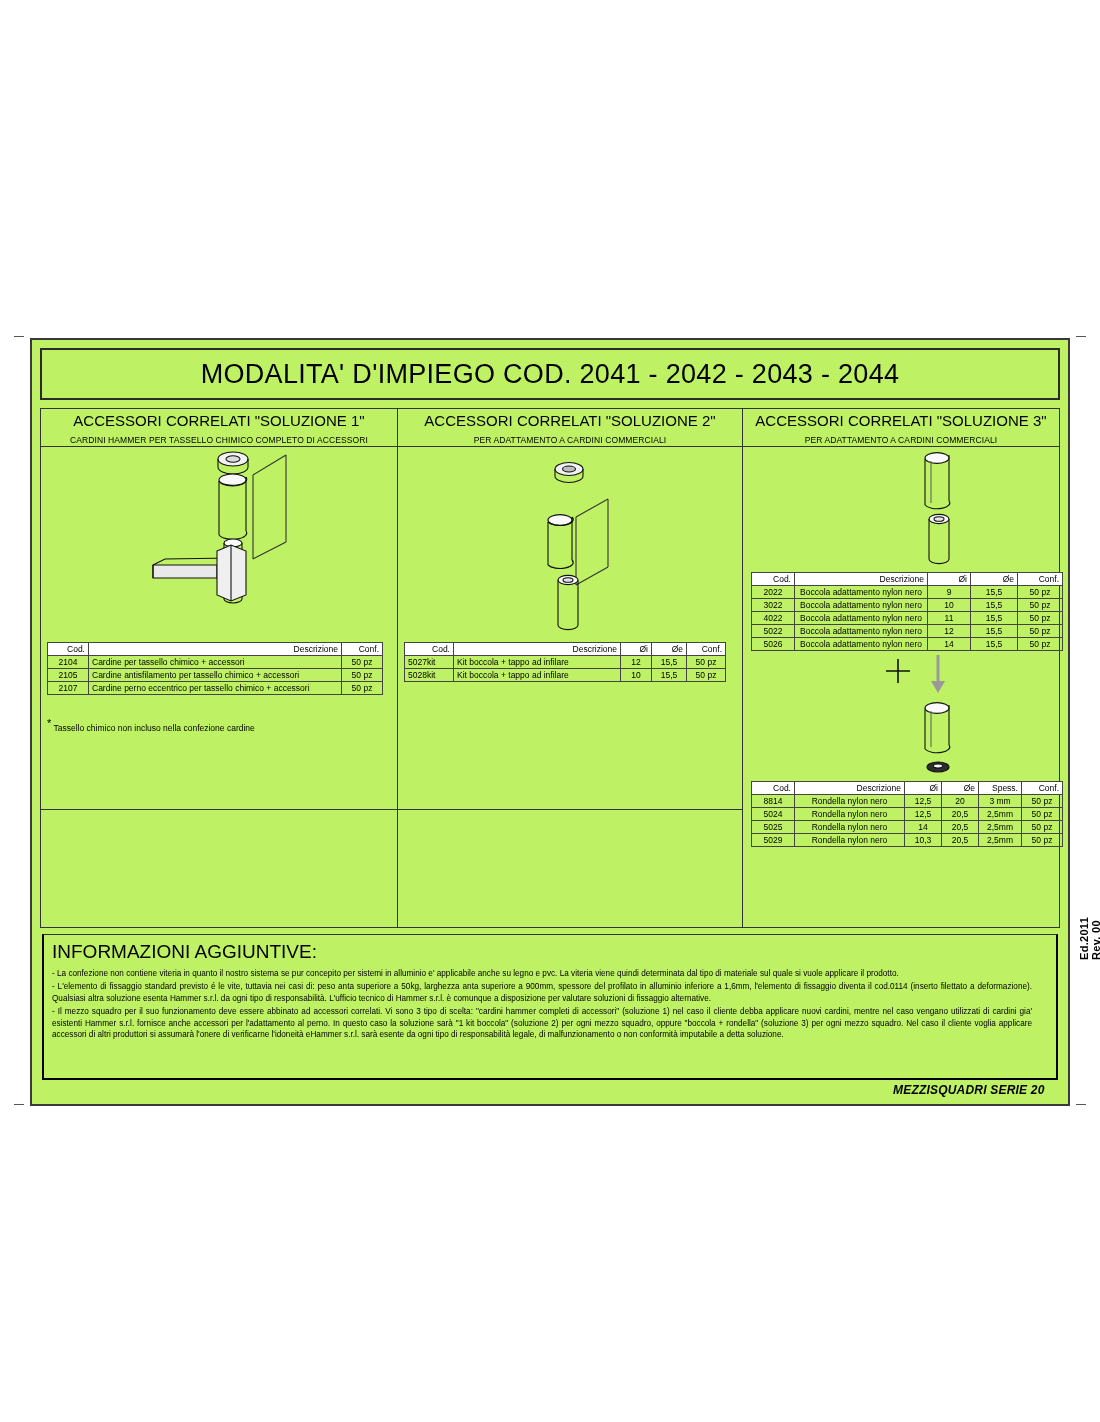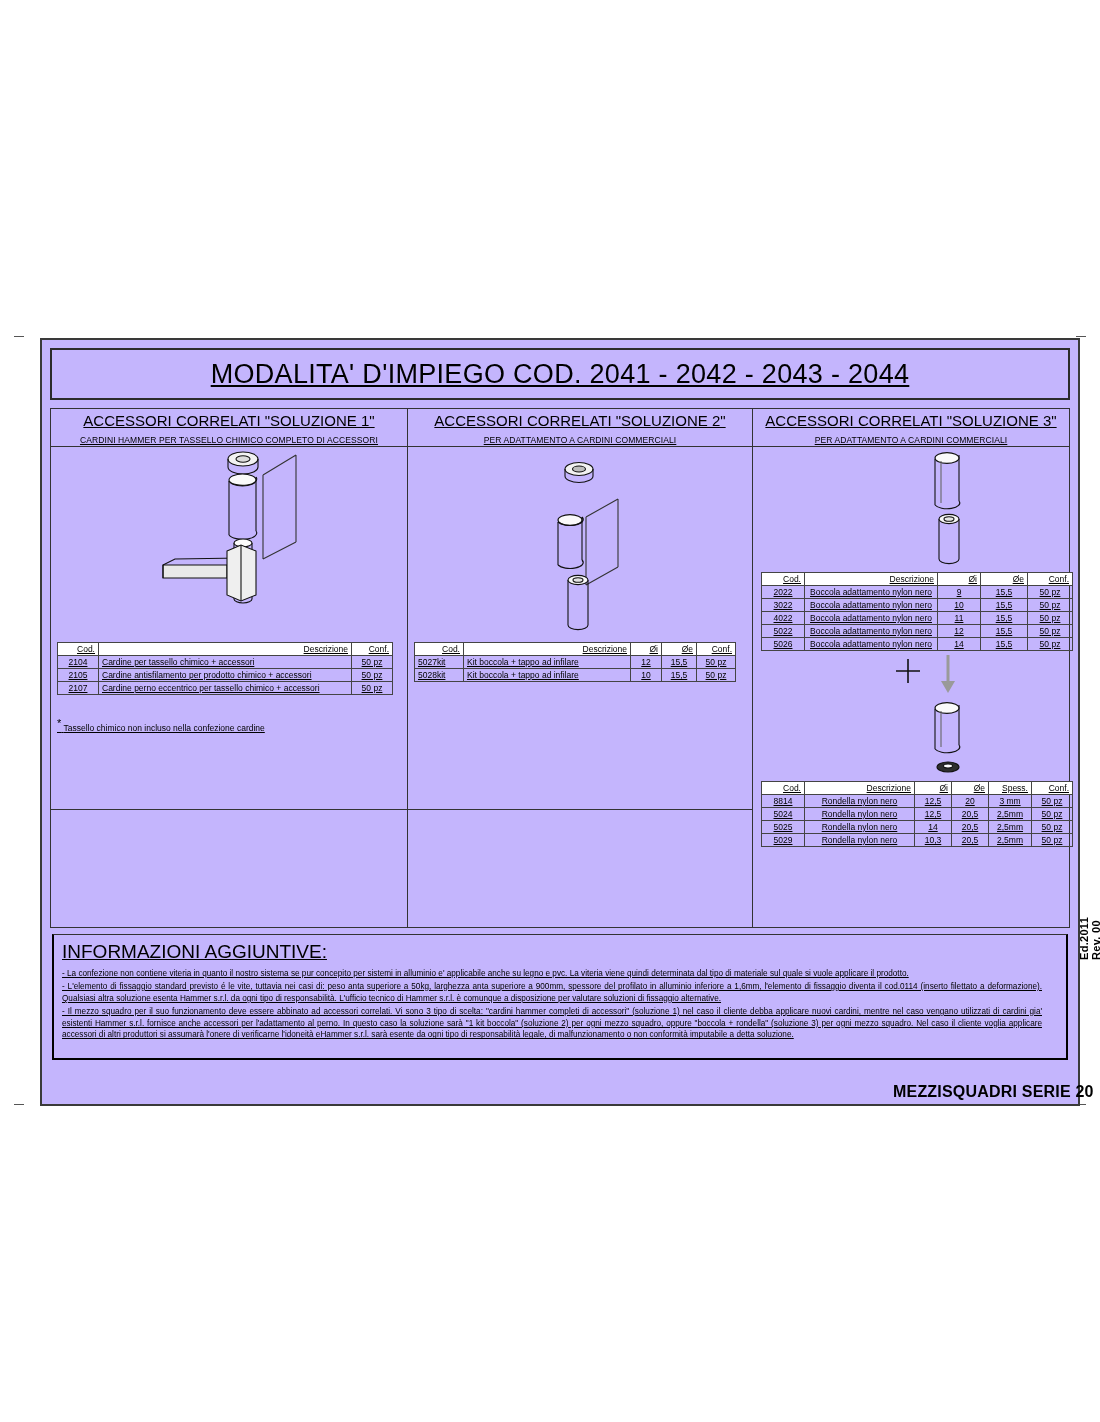--- a/index.html
+++ b/index.html
@@ -1,41 +1,41 @@
 <!DOCTYPE html>
 <html><head>
 <meta charset="utf-8">
 <style>
   html,body{margin:0;padding:0;background:#ffffff;}
   body{width:1100px;height:1422px;font-family:"Liberation Sans",sans-serif;color:#000;position:relative;}
-  .sheet{position:absolute;left:40px;top:338px;width:1040px;height:768px;border:2px solid #3a3a3a;background:#c4b5fd;box-sizing:border-box;text-decoration:underline;}
+  .sheet{position:absolute;left:30px;top:338px;width:1040px;height:768px;border:2px solid #3a3a3a;background:#bef264;box-sizing:border-box;}
   .title-box{margin:8px 8px 0 8px;border:2px solid #2b2b2b;height:48px;display:flex;align-items:center;justify-content:center;}
   .title-box .t{font-size:27px;letter-spacing:.3px;font-weight:400;}
   .cols{display:flex;margin:8px 8px 0 8px;border:1px solid #333;box-sizing:border-box;height:520px;}
   .col{box-sizing:border-box;position:relative;}
   .col.c1{width:357px;border-right:1px solid #333;}
   .col.c2{width:345px;border-right:1px solid #333;}
   .col.c3{width:calc(100% - 702px);}
   .colhead{text-align:center;padding:3px 2px 1px 2px;border-bottom:1px solid #333;}
   .colhead .h1{font-size:15px;}
   .colhead .h2{font-size:8.5px;letter-spacing:.1px;margin-top:6px;}
   .split{position:absolute;left:0;right:0;top:310px;border-top:1px solid #333;}
   .art{position:relative;height:185px;}
   svg{display:block;}
   table.tbl{border-collapse:collapse;font-size:8.5px;}
   table.tbl td,table.tbl th{border:1px solid #444;padding:1px 3px;font-weight:400;}
   table.tbl th{text-align:right;background:#fff;}
   .ctr{text-align:center;}
   .note{font-size:8.5px;margin-top:22px;}
   .note sup{font-size:11px;}
-  .info{margin:6px 10px 0 10px;border:2px solid #000000;border-top:1px solid #333;padding:6px 8px 0 8px;height:126px;box-sizing:border-box;}
+  .info{margin:6px 10px 0 10px;border:2px solid #000000;border-top:1px solid #333;padding:6px 8px 0 8px;height:146px;box-sizing:border-box;}
   .info h2{font-size:19px;font-weight:400;margin:0 0 5px 0;}
   .info p{font-size:8.2px;line-height:1.45;margin:0 16px 1px 0;text-align:justify;}
   .rev{position:absolute;left:1078px;top:960px;transform:rotate(-90deg);transform-origin:left top;font-size:11px;font-weight:bold;letter-spacing:.3px;}
-  .serie{position:absolute;left:893px;top:1083px;font-size:16px;font-weight:bold;letter-spacing:.2px;}
+  .serie{position:absolute;left:893px;top:1083px;font-size:12px;font-weight:bold;letter-spacing:.2px;font-style:italic;}
   .tick{position:absolute;background:#555;}
 </style>
 </head>
 <body>
 
 <div class="tick" style="left:14px;top:336px;width:10px;height:1px;"></div>
 <div class="tick" style="left:14px;top:1104px;width:10px;height:1px;"></div>
 <div class="tick" style="left:1076px;top:336px;width:10px;height:1px;"></div>
 <div class="tick" style="left:1076px;top:1104px;width:10px;height:1px;"></div>
 
@@ -95,21 +95,21 @@
             </tr>
           </thead>
           <tbody>
             <tr>
               <td class="ctr">2104</td>
               <td>Cardine per tassello chimico + accessori</td>
               <td class="ctr">50 pz</td>
             </tr>
             <tr>
               <td class="ctr">2105</td>
-              <td>Cardine antisfilamento per prodotto chimico + accessori</td>
+              <td>Cardine antisfilamento per tassello chimico + accessori</td>
               <td class="ctr">50 pz</td>
             </tr>
             <tr>
               <td class="ctr">2107</td>
               <td>Cardine perno eccentrico per tassello chimico + accessori</td>
               <td class="ctr">50 pz</td>
             </tr>
           </tbody>
         </table>
 

